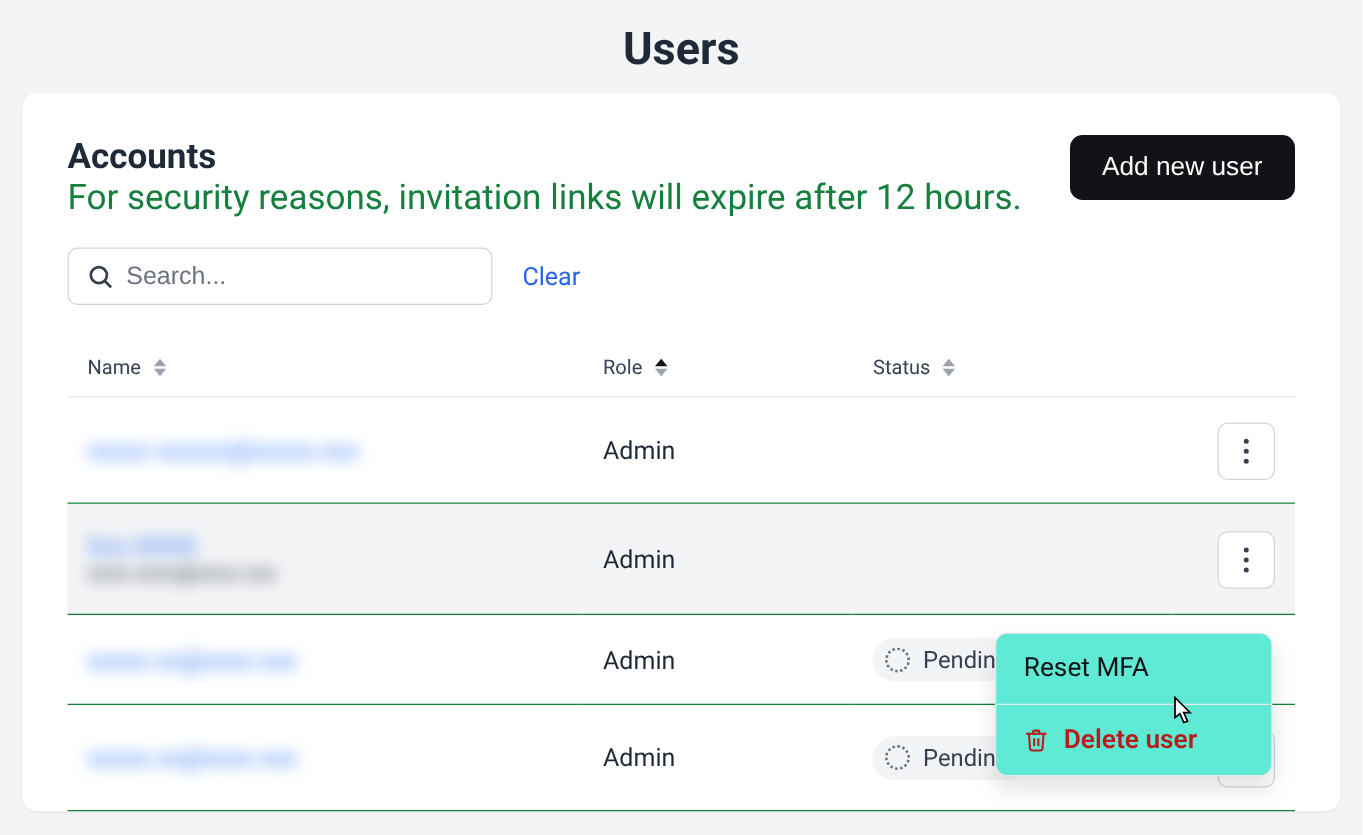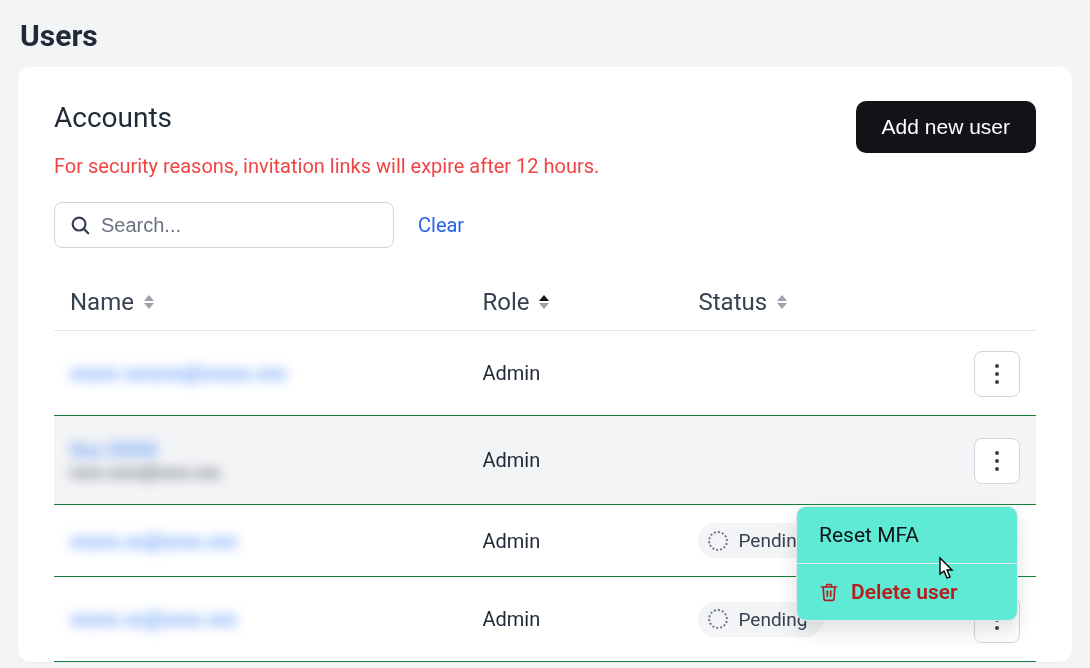--- a/index.html
+++ b/index.html
@@ -6,45 +6,46 @@
     body {
       font-family: -apple-system, BlinkMacSystemFont, "Segoe UI", Roboto, Helvetica, Arial, sans-serif;
       background: #f3f4f6;
       color: #1f2937;
       width: 1090px;
       height: 668px;
       overflow: hidden;
       position: relative;
     }
     .page-title {
-      font-size: 30px;
+      font-size: 36px;
       font-weight: 700;
       padding: 18px 20px 14px;
+      text-align: center;
     }
     .card {
       background: #fff;
       border-radius: 12px;
       margin: 0 18px;
       padding: 34px 36px 0;
       box-shadow: 0 1px 2px rgba(0,0,0,0.04);
     }
     .card-header {
       display: flex;
       justify-content: space-between;
       align-items: flex-start;
       margin-bottom: 24px;
     }
     .card-title {
       font-size: 28px;
-      font-weight: 400;
-      margin-bottom: 20px;
+      font-weight: 700;
+      margin-bottom: 0;
     }
     .card-sub {
-      font-size: 20px;
-      color: #ef4444;
+      font-size: 28px;
+      color: #15803d;
     }
     .add-btn {
       background: #111317;
       color: #fff;
       font-size: 21px;
       border: none;
       border-radius: 10px;
       padding: 14px 26px;
       cursor: pointer;
     }
@@ -76,21 +77,21 @@
     .clear-link {
       color: #2563eb;
       font-size: 20px;
       cursor: pointer;
     }
     .table {
       width: 100%;
       border-collapse: collapse;
     }
     .th-row td {
-      font-size: 24px;
+      font-size: 16px;
       color: #374151;
       padding: 12px 16px 14px;
       border-bottom: 1px solid #e5e7eb;
     }
     .th-cell { display:flex; align-items:center; gap:10px; }
     .sort-ind { display:flex; flex-direction:column; line-height:0; }
     .sort-ind .tri { width:0; height:0; border-left:5px solid transparent; border-right:5px solid transparent; }
     .sort-ind .up { border-bottom:6px solid #9ca3af; margin-bottom:2px; }
     .sort-ind .down { border-top:6px solid #9ca3af; }
     .sort-ind .up.dark { border-bottom-color:#111317; }

